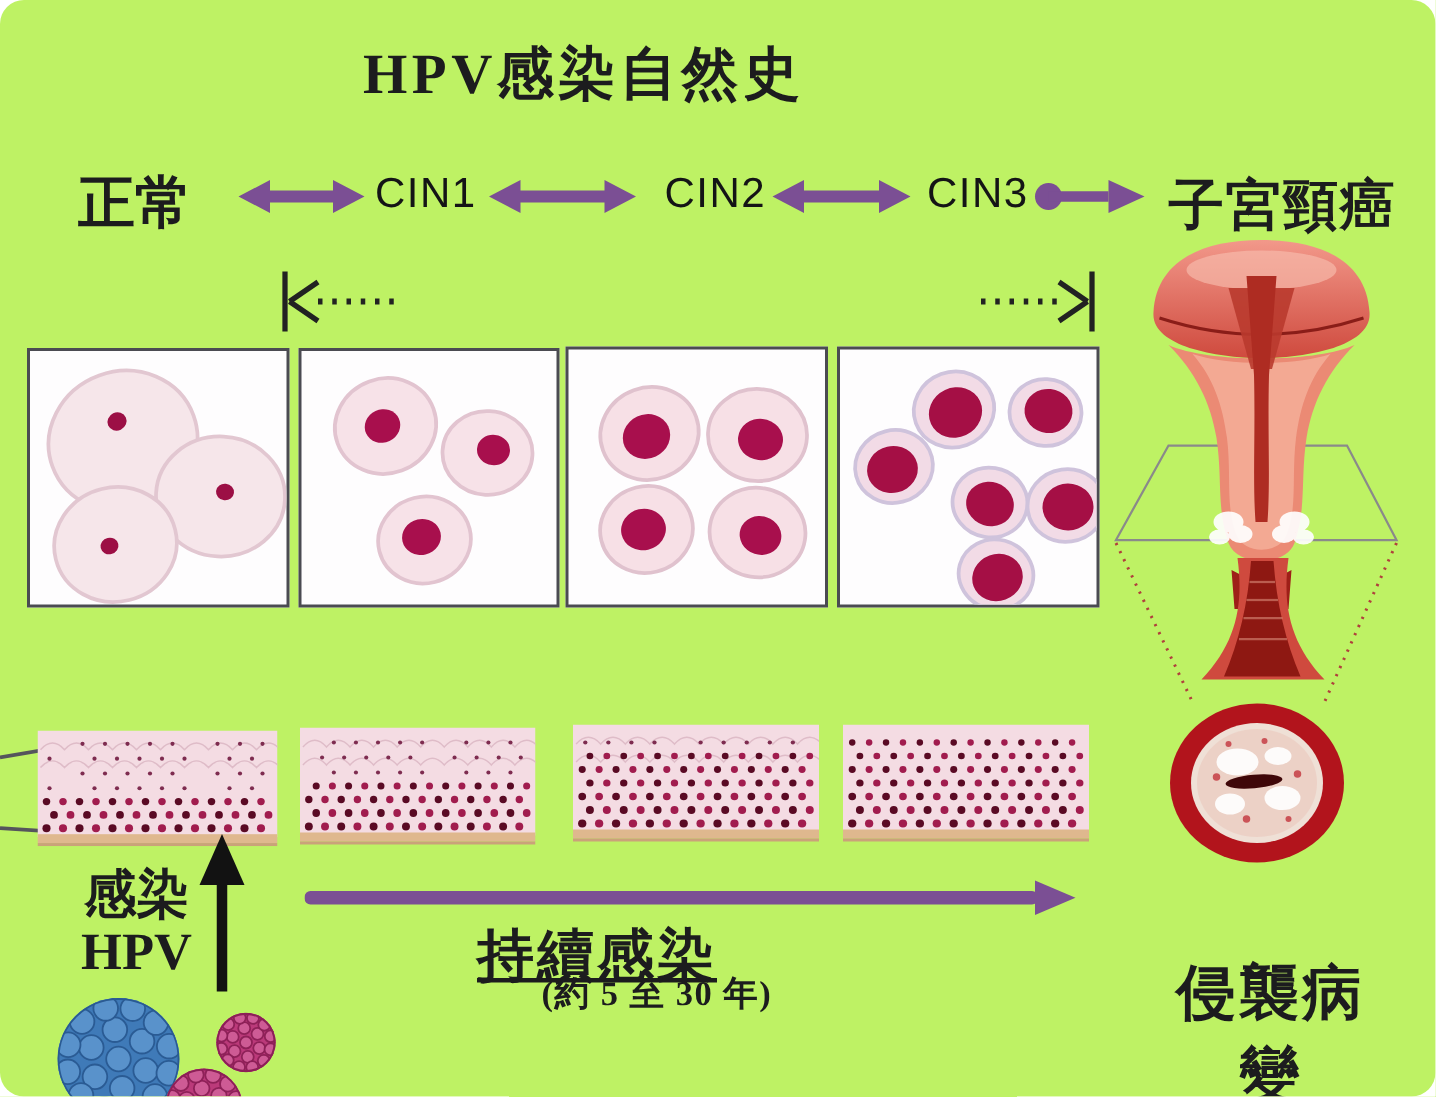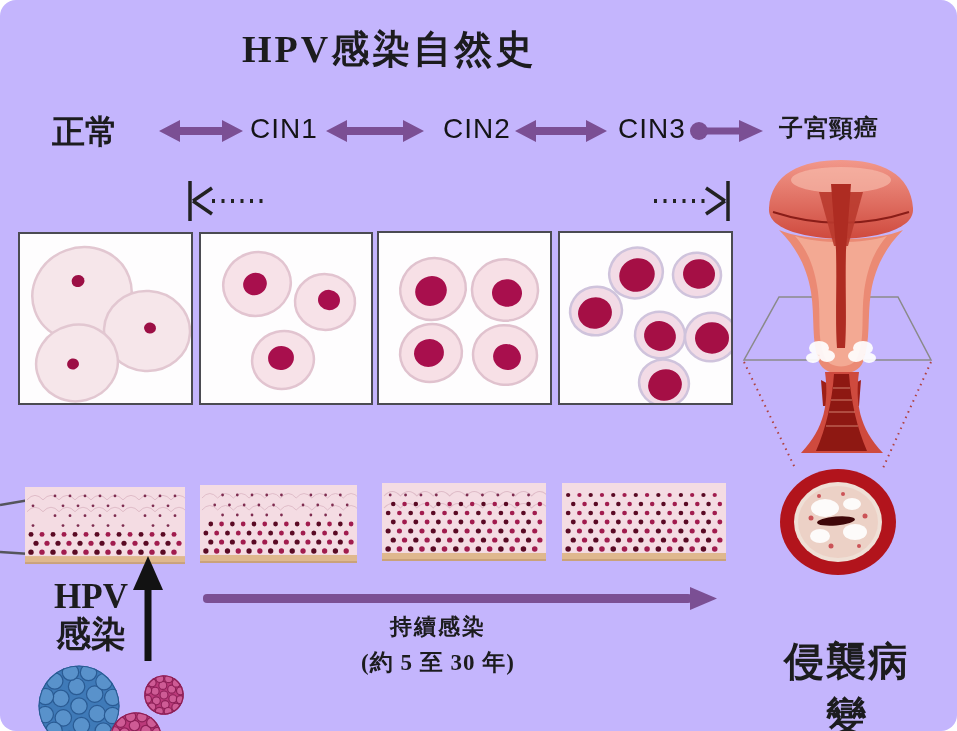--- a/index.html
+++ b/index.html
@@ -1,30 +1,30 @@
 <!DOCTYPE html>
 <html><head>
 <meta charset="utf-8">
 <style>
   html,body{margin:0;padding:0;background:#ffffff;}
   .canvas{
-    position:relative;width:957px;height:731px;background:#c4b5fd;
+    position:relative;width:957px;height:731px;background:#bef264;
     border-radius:16px;overflow:hidden;
     font-family:"Liberation Serif","DejaVu Serif",serif;
   }
   .abs{position:absolute;}
   .zh{font-family:"Liberation Serif","DejaVu Serif",serif;font-weight:bold;color:#1c1c1e;}
   .cin{font-family:"Liberation Sans","DejaVu Sans",sans-serif;font-weight:normal;color:#141416;}
   .title{font-size:38px;letter-spacing:3px;}
-  .stage-zh{font-size:33px;}
+  .stage-zh{font-size:38px;}
   .stage-cin{font-size:28px;letter-spacing:1px;}
-  .cancer-lbl{font-size:24px;letter-spacing:1px;}
+  .cancer-lbl{font-size:37px;letter-spacing:1px;}
   .precancer-lbl{font-size:31px;letter-spacing:2px;}
   .hpv-lbl{font-size:35px;line-height:38px;text-align:center;}
-  .persist-lbl{font-size:22px;letter-spacing:2px;text-align:center;}
+  .persist-lbl{font-size:38px;letter-spacing:2px;text-decoration:underline;}
   .persist-dur{font-size:23px;text-align:center;letter-spacing:1px;}
   .invasive-lbl{font-size:40px;letter-spacing:2px;text-align:center;margin-top:32px;}
   .cellbox{border:2px solid #4b4b52;background:#fefdfe;box-sizing:border-box;}
   svg{display:block;}
 </style>
 </head>
 <body>
 
 <div class="canvas">
 
@@ -494,22 +494,22 @@
       <circle cx="83" cy="12" r="2.1" fill="#a11c4e"></circle>
       <circle cx="94" cy="12" r="2.1" fill="#5a0a24"></circle>
       <circle cx="105" cy="12" r="2.1" fill="#a11c4e"></circle>
       <circle cx="116" cy="12" r="2.1" fill="#5a0a24"></circle>
       <circle cx="127" cy="12" r="2.1" fill="#a11c4e"></circle>
       <circle cx="138" cy="12" r="2.1" fill="#5a0a24"></circle>
       <circle cx="149" cy="12" r="2.1" fill="#a11c4e"></circle>
     </svg>
 
   <div class="abs zh hpv-lbl" style="left:36px;top:578px;width:110px;">
+    <div>感染</div>
     <div>HPV</div>
-    <div>感染</div>
   </div>
 
   <svg class="abs" style="left:128px;top:550px;" width="40" height="112" viewBox="0 0 40 112">
     <polygon points="20,6 5,40 35,40" fill="#121212"></polygon>
     <rect x="16.5" y="37" width="7" height="74" fill="#121212"></rect>
   </svg>
 
   <svg class="abs" style="left:203px;top:585px;" width="515" height="27" viewBox="0 0 515 27">
     <rect x="0" y="9" width="489" height="9" rx="4" fill="#7b4f94"></rect>
     <polygon points="487,2 514,13.5 487,25" fill="#7b4f94"></polygon>

